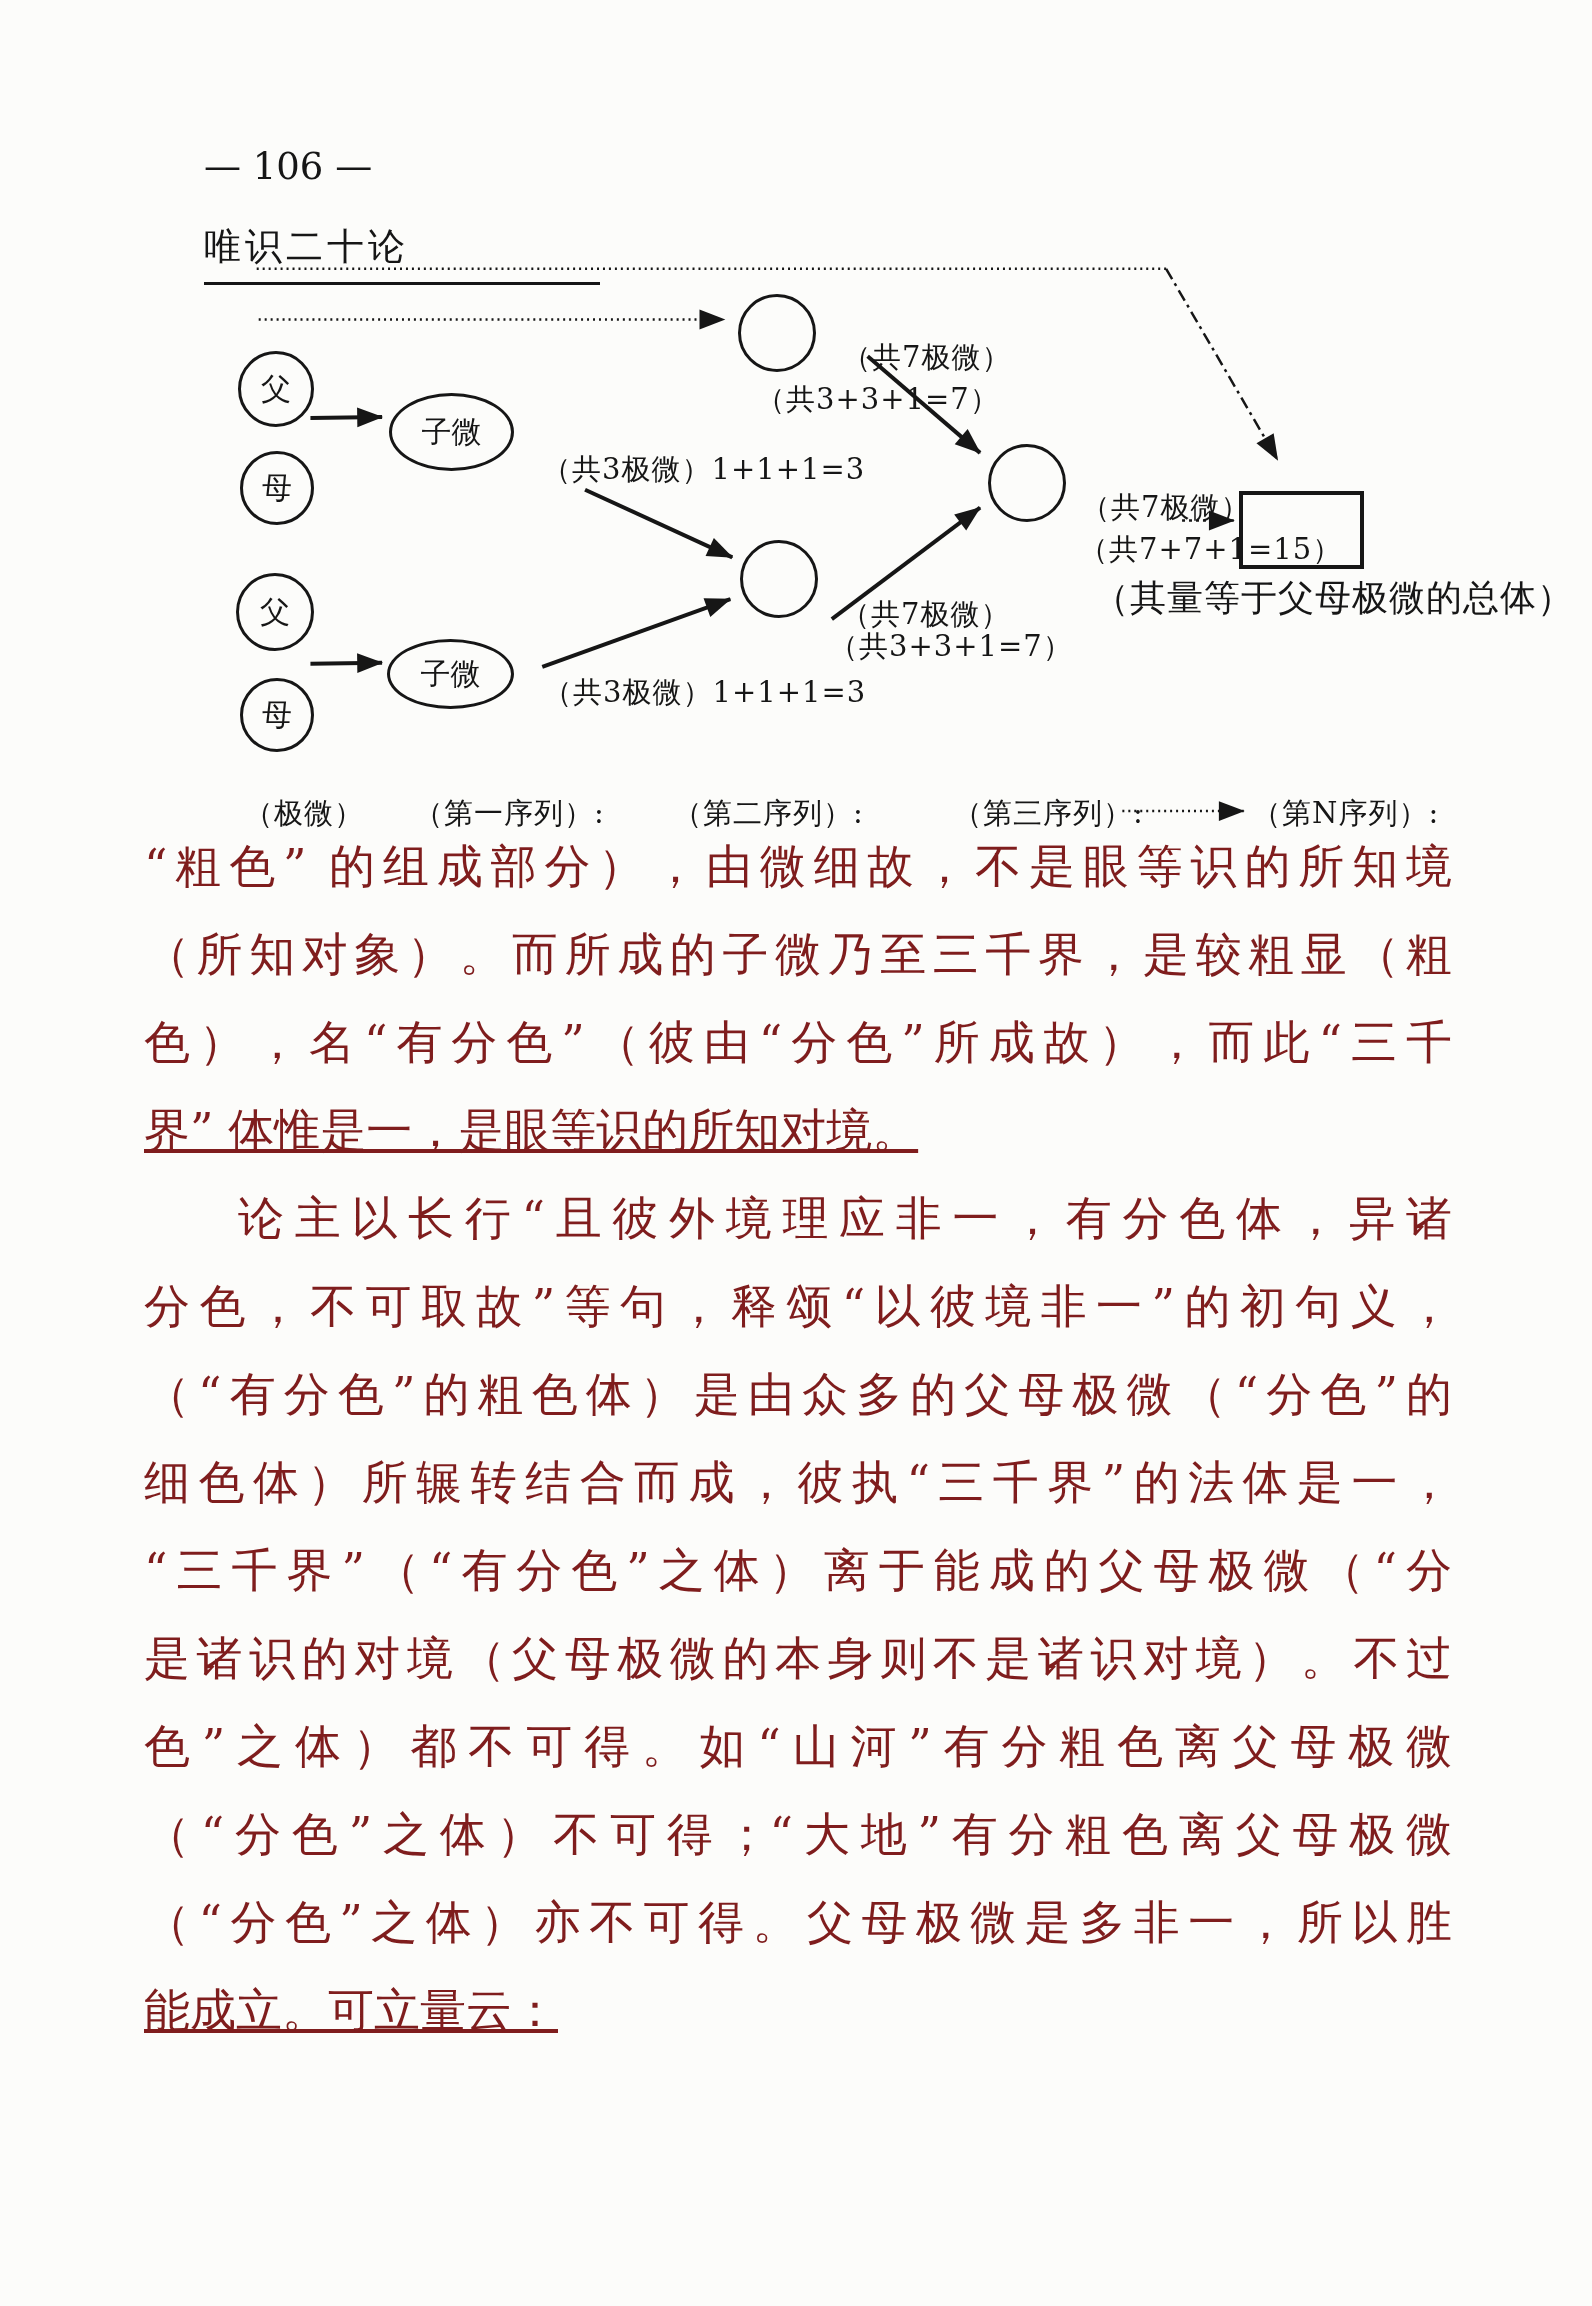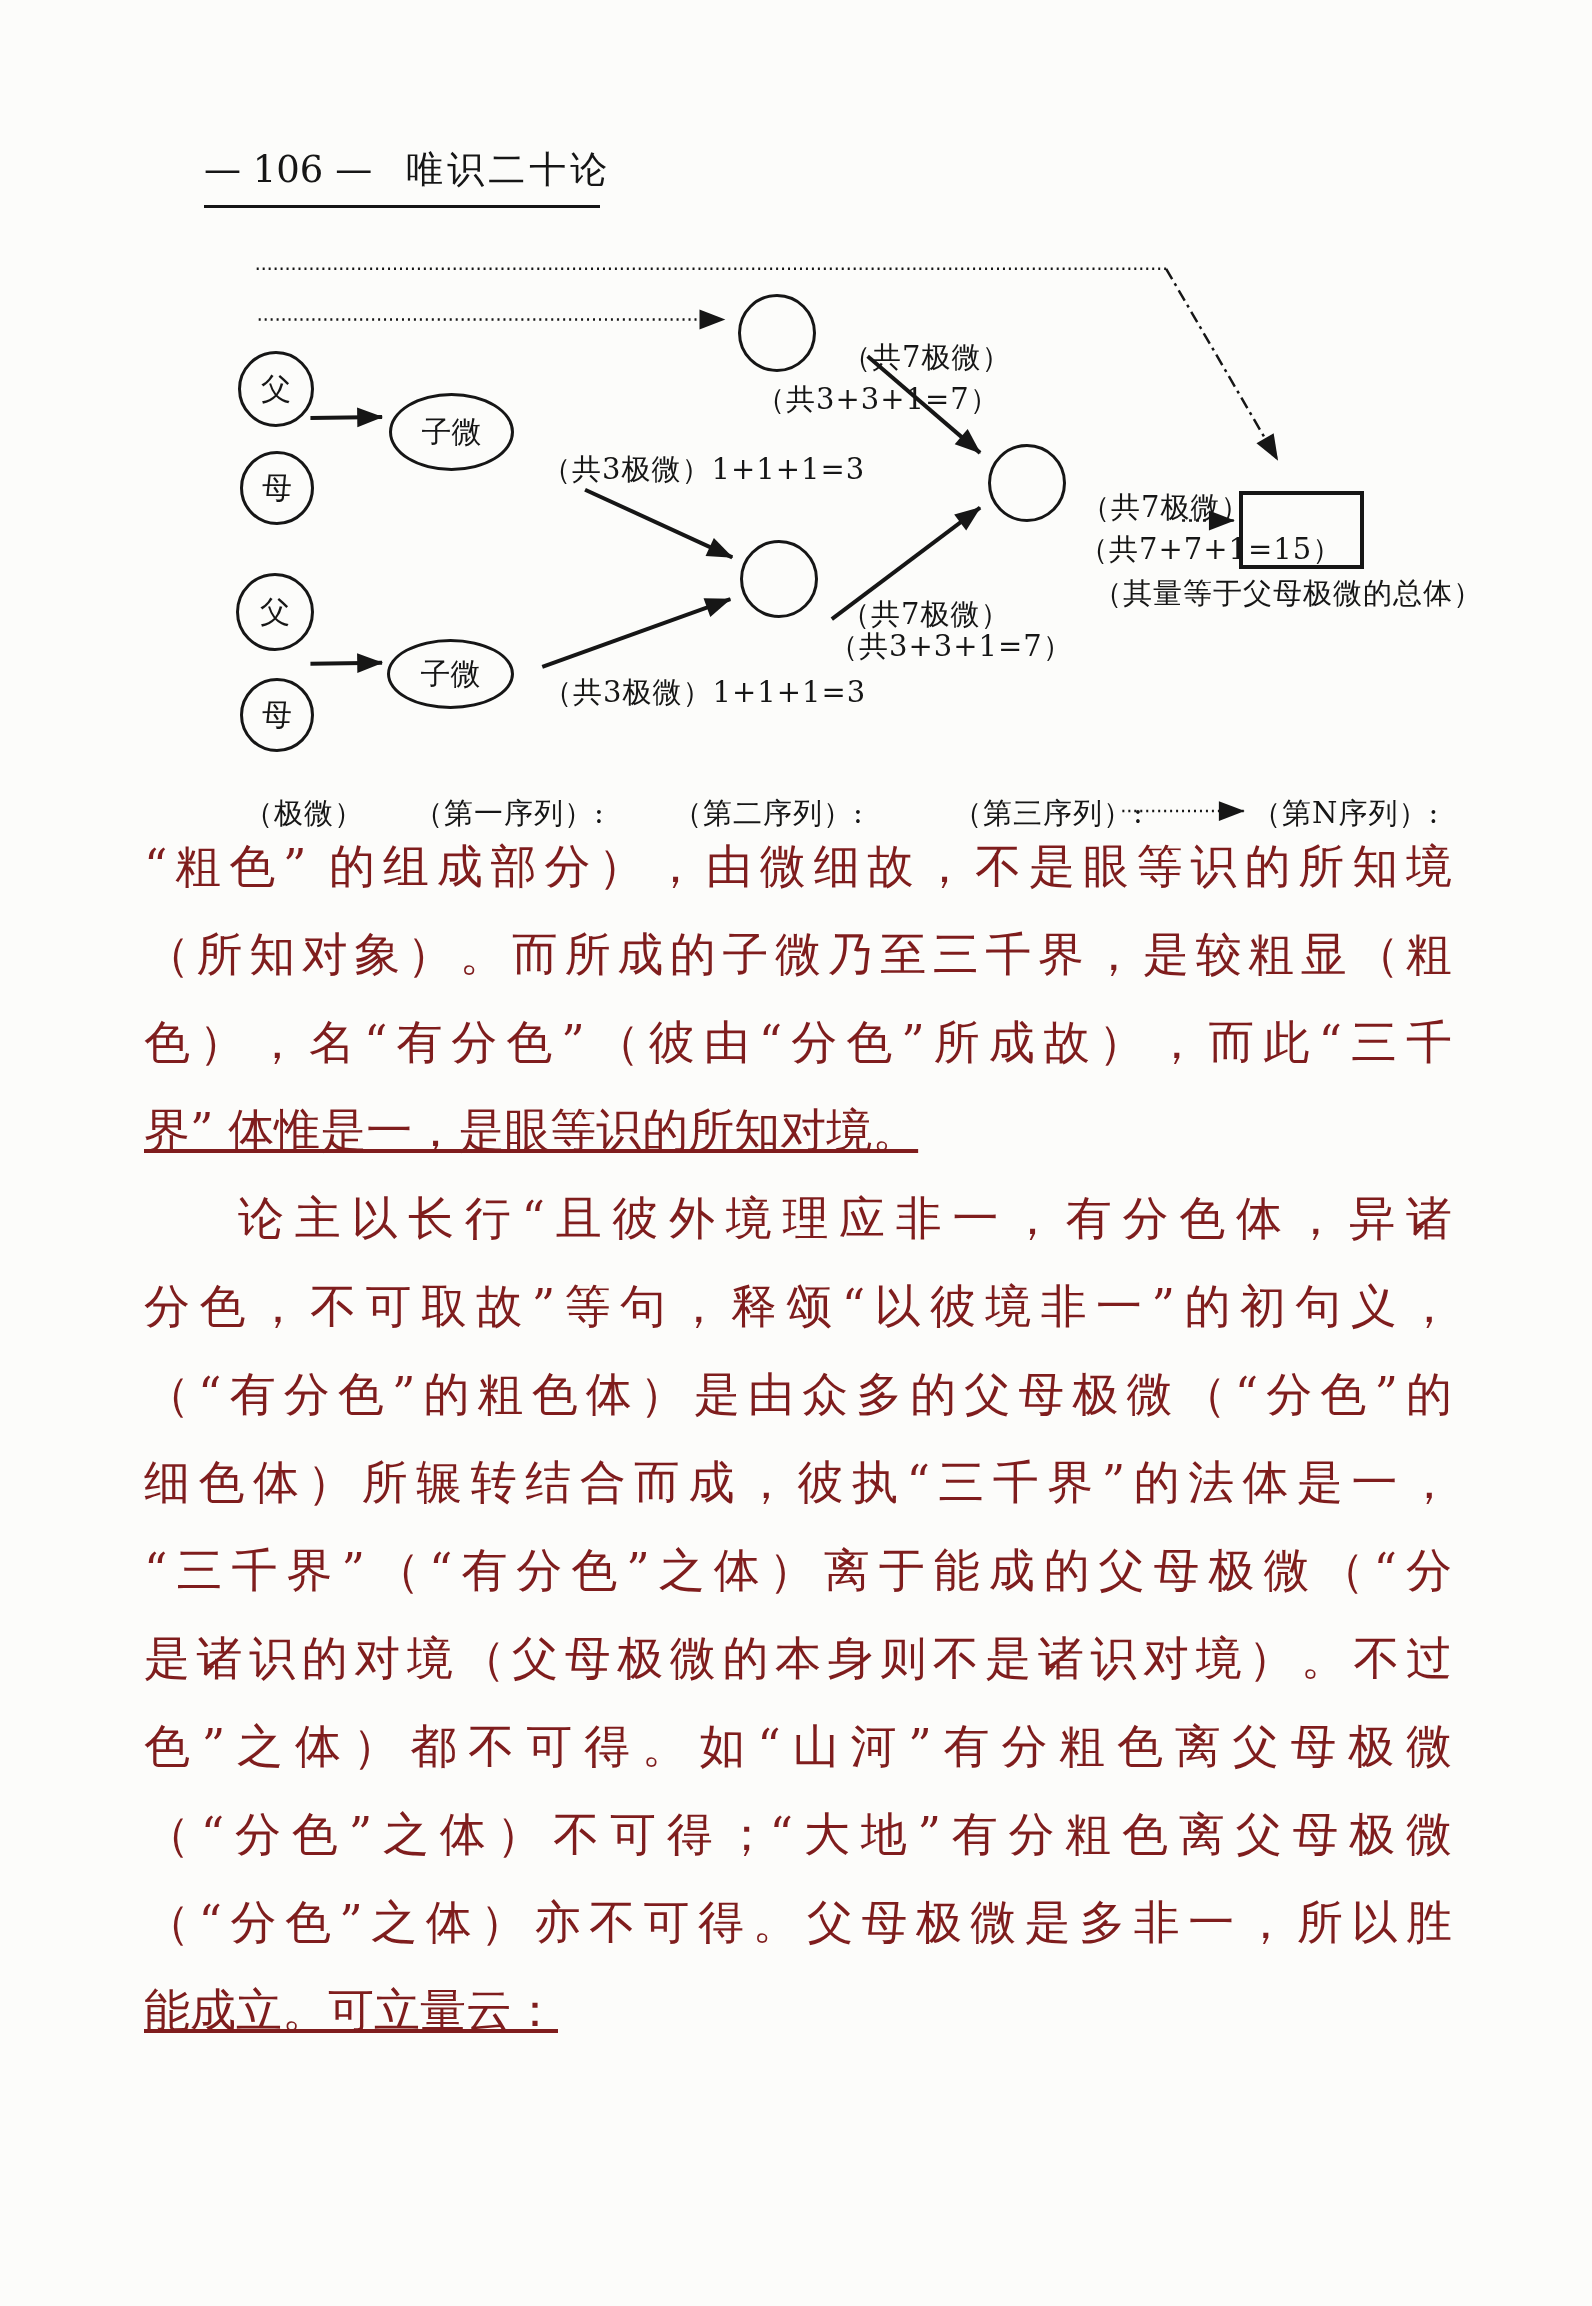--- a/index.html
+++ b/index.html
@@ -6,21 +6,21 @@
   body{
     width:1592px;height:2306px;position:relative;overflow:hidden;
     background:#fcfcfa;color:#161616;
     font-family:"DejaVu Serif","Liberation Serif",serif;
   }
   
   .header{
     position:absolute;left:204px;top:145px;width:396px;
     border-bottom:3px solid #161616;padding-bottom:10px;
     display:flex;align-items:baseline;gap:34px;
-    font-size:37px;white-space:nowrap;
+    font-size:37px;white-space:nowrap;flex-direction:column;
   }
   .header .title{letter-spacing:4px;}
   
   .node{
     position:absolute;box-sizing:border-box;border:3.5px solid #161616;
     border-radius:50%;display:flex;align-items:center;justify-content:center;
     font-size:30px;background:#fcfcfa;
   }
   .dlabel{
     position:absolute;font-size:29px;white-space:nowrap;letter-spacing:1px;
@@ -104,21 +104,21 @@
 <div class="dbox" style="left:1239px;top:491px;width:125px;height:78px;"></div>
 
 <div class="dlabel" style="left:542px;top:450px;">（共3极微）1+1+1=3</div>
 <div class="dlabel" style="left:543px;top:673px;">（共3极微）1+1+1=3</div>
 <div class="dlabel" style="left:842px;top:338px;">（共7极微）</div>
 <div class="dlabel" style="left:756px;top:380px;">（共3+3+1=7）</div>
 <div class="dlabel" style="left:841px;top:595px;">（共7极微）</div>
 <div class="dlabel" style="left:829px;top:627px;">（共3+3+1=7）</div>
 <div class="dlabel" style="left:1081px;top:488px;">（共7极微）</div>
 <div class="dlabel" style="left:1079px;top:530px;">（共7+7+1=15）</div>
-<div class="dlabel" style="left:1093px;top:574px;font-size:29px;">（其量等于父母极微的总体）</div>
+<div class="dlabel" style="left:1093px;top:574px;font-size:36px;">（其量等于父母极微的总体）</div>
 
 <div class="caption" style="left:244px;">（极微）</div>
 <div class="caption" style="left:398px;margin-left:16px;">（第一序列）:</div>
 <div class="caption" style="left:673px;">（第二序列）:</div>
 <div class="caption" style="left:953px;text-align:center;">（第三序列）:</div>
 <div class="caption" style="left:1252px;">（第N序列）:</div>
 
 <div class="bodytext">
   <div class="bline">“粗色” 的组成部分），由微细故，不是眼等识的所知境</div>
   <div class="bline">（所知对象）。而所成的子微乃至三千界，是较粗显（粗</div>

